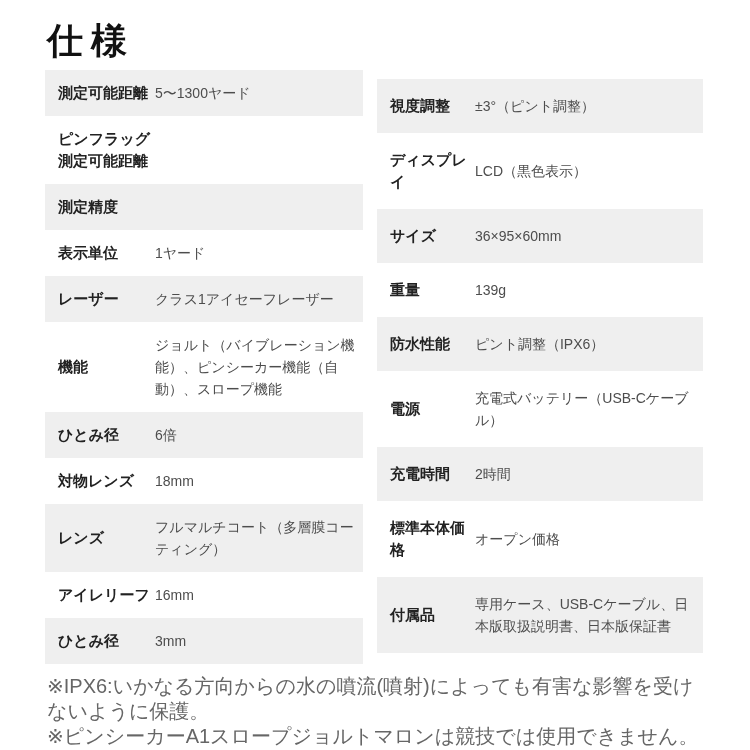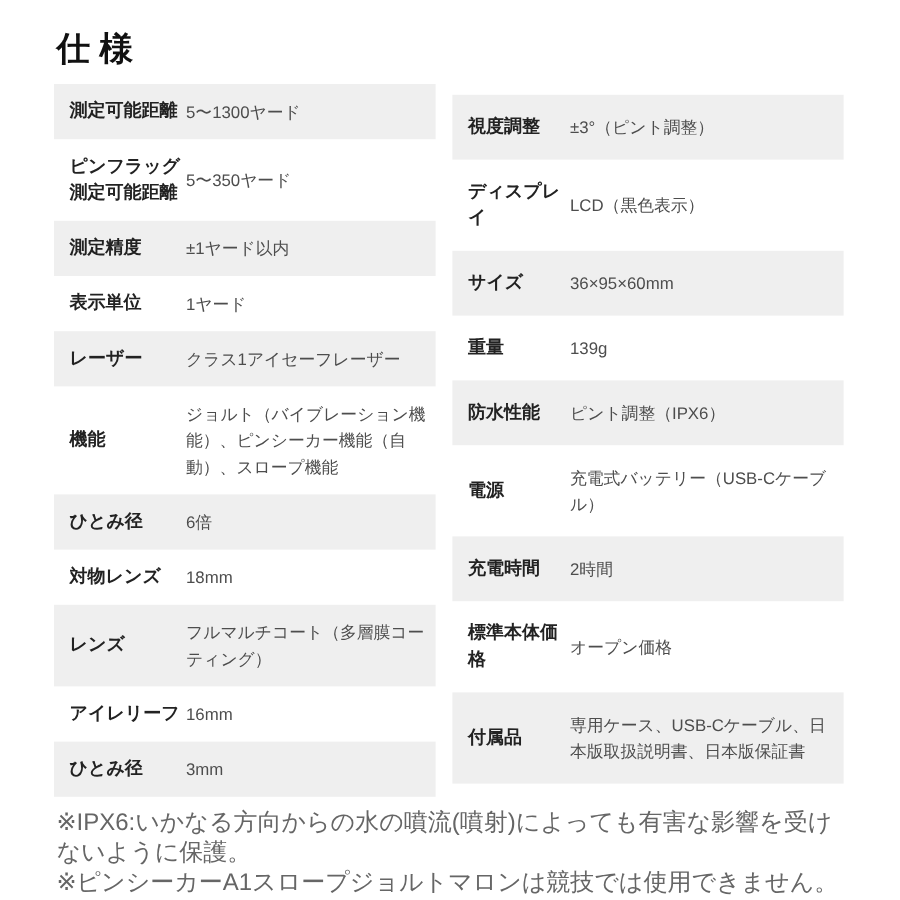--- a/index.html
+++ b/index.html
@@ -8,21 +8,21 @@
     width: 750px;
     height: 750px;
     background: var(--page-bg, #ffffff);
     font-family: "Liberation Sans", "DejaVu Sans", sans-serif;
     overflow: hidden;
   }
   .wrap { padding: 24px 45px 0 45px; }
 
   .page-title {
     margin: 0 0 0 2px;
-    font-size: 28px;
+    font-size: 36px;
     line-height: 34px;
     font-weight: 700;
     letter-spacing: 8px;
     color: var(--title-text, #111);
   }
 
   .cols {
     display: flex;
     align-items: flex-start;
     gap: 14px;
@@ -75,25 +75,23 @@
 
   <div class="cols">
 
     <div class="spec left">
       <div class="row">
         <div class="lbl">測定可能距離</div>
         <div class="val">5〜1300ヤード</div>
       </div>
       <div class="row">
         <div class="lbl">ピンフラッグ測定可能距離</div>
-        <div class="val">5〜350ヤード</div>
       </div>
       <div class="row">
         <div class="lbl">測定精度</div>
-        <div class="val">±1ヤード以内</div>
       </div>
       <div class="row">
         <div class="lbl">表示単位</div>
         <div class="val">1ヤード</div>
       </div>
       <div class="row">
         <div class="lbl">レーザー</div>
         <div class="val">クラス1アイセーフレーザー</div>
       </div>
       <div class="row">

